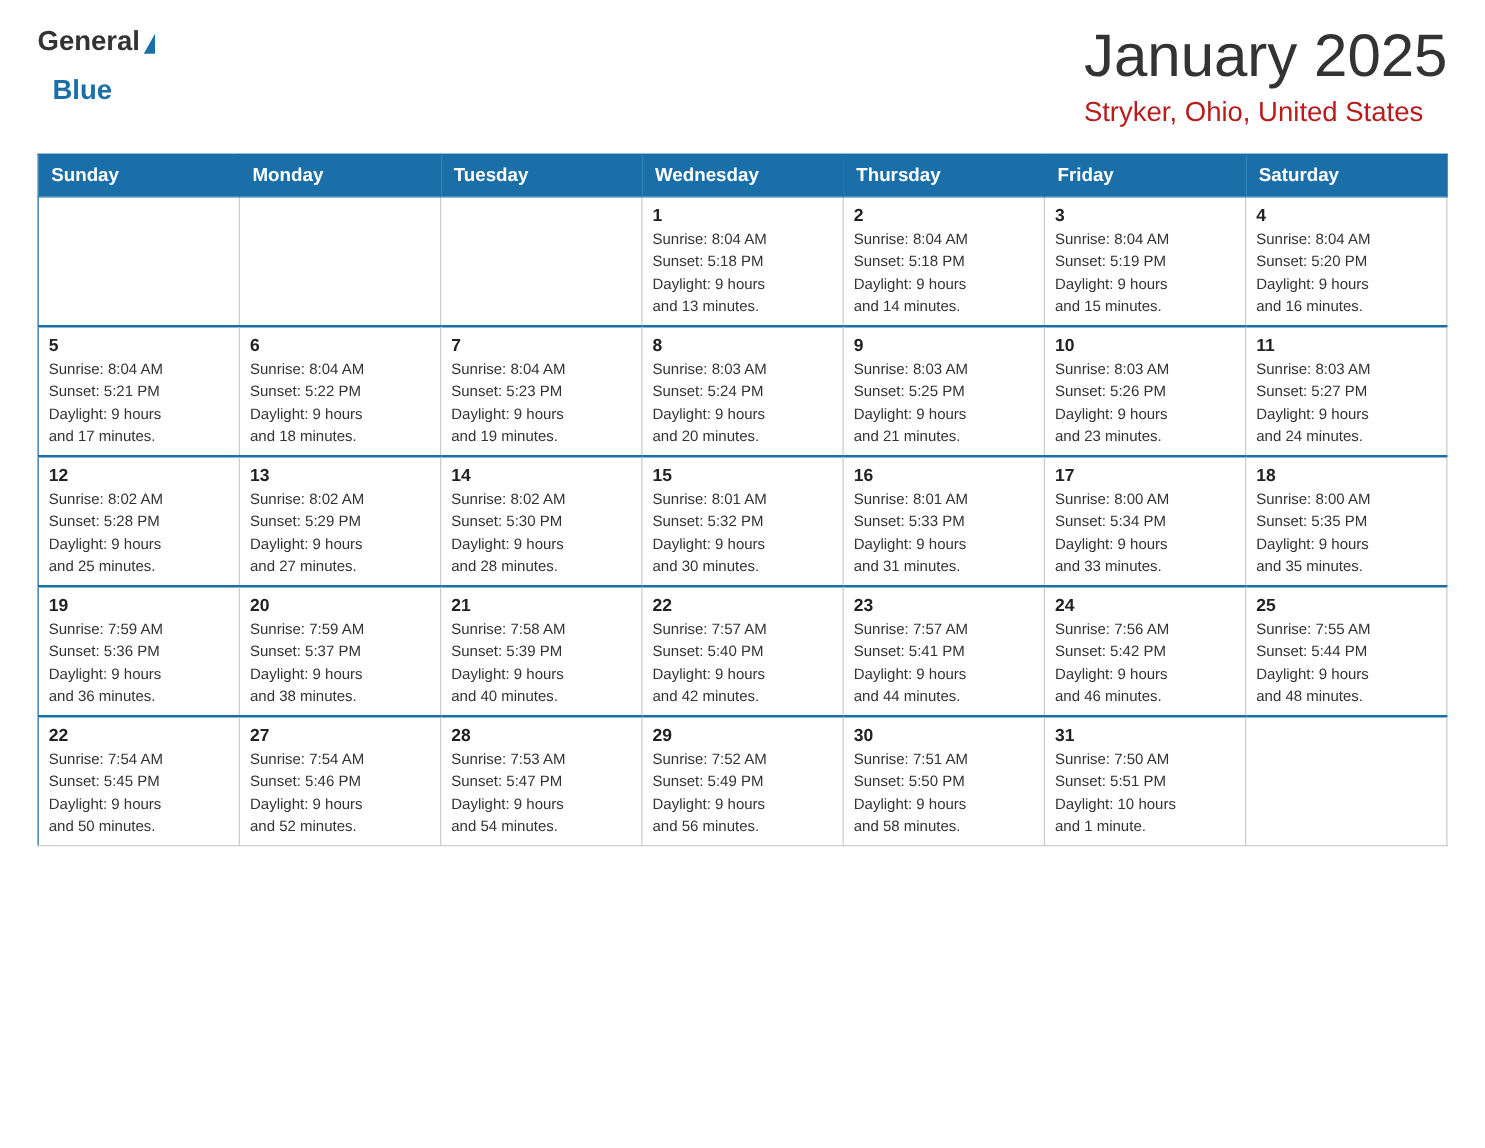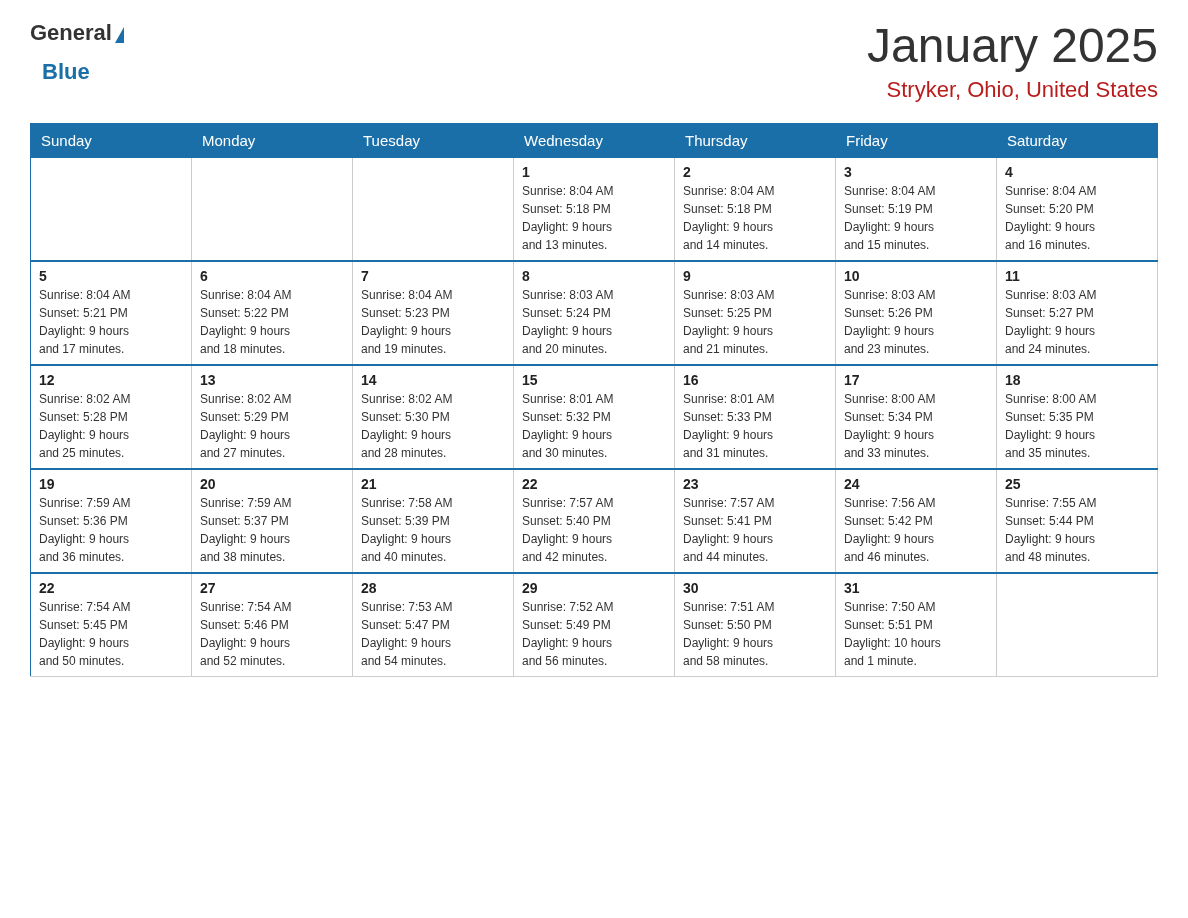--- a/index.html
+++ b/index.html
@@ -11,21 +11,20 @@
       min-height: 918px;
       padding: 20px 30px;
     }
     .header {
       display: flex;
       justify-content: space-between;
       align-items: flex-start;
       margin-bottom: 20px;
     }
     .title-block {
-      text-align: right;
     }
     .main-title {
       font-size: 48px;
       font-weight: normal;
       color: #333;
       line-height: 1.1;
     }
     .subtitle {
       font-size: 22px;
       color: #b91c1c;
@@ -33,21 +32,21 @@
     }
     .calendar {
       width: 100%;
       border-collapse: collapse;
       border: 1px solid #aaa;
     }
     .calendar thead th {
       background-color: #1a6fa8;
       color: #fff;
       font-size: 15px;
-      font-weight: normal;
+      font-weight: bold;
       padding: 8px 10px;
       text-align: left;
       border: 1px solid #1a6fa8;
       margin-left: 36px;
     }
     .calendar tbody td {
       vertical-align: top;
       padding: 6px 8px;
       border: 1px solid #ccc;
       width: 14.28%;

